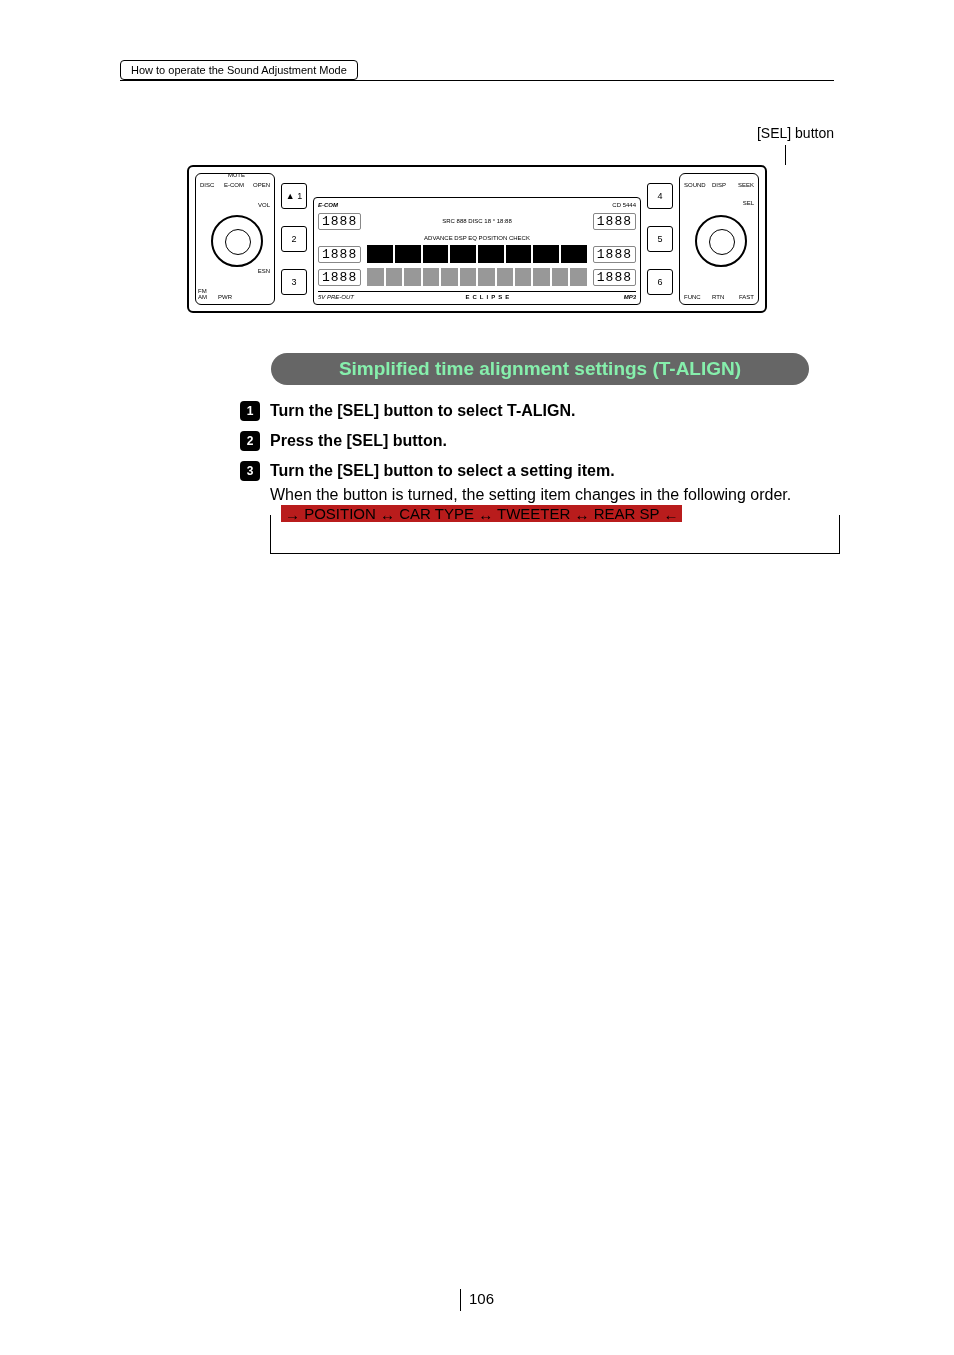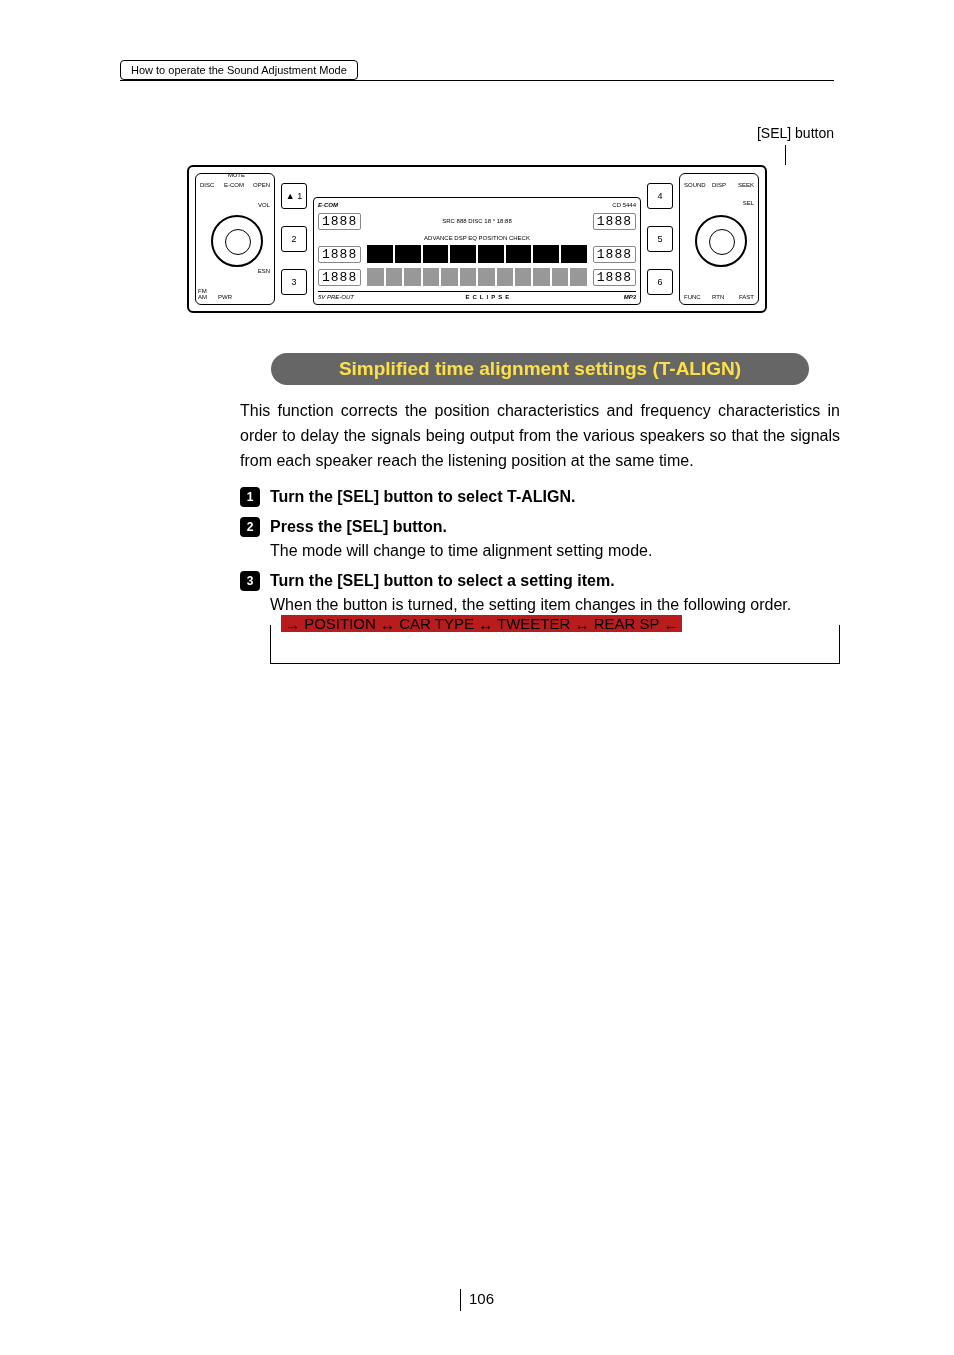--- a/index.html
+++ b/index.html
@@ -95,21 +95,21 @@
   .mini{font-size:6px;}
   .screen-bottom{
     display:flex;justify-content:space-between;align-items:center;
     border-top:1px solid #000;padding-top:2px;
   }
   .content{
     margin-left:120px;
     width:600px;
   }
   .pill{
-    background:#666;color:#fde047;
+    background:#666;color:#86efac;
     border-radius:16px;
     padding:5px 14px;
     font-size:19px;font-weight:bold;
     display:block;text-align:center;
     margin:0 auto 14px auto;
     width:510px;
   }
   .intro{
     font-size:16px;line-height:1.55;
     text-align:justify;
@@ -249,32 +249,30 @@
         <span class="tlabel" style="left:4px;bottom:4px">FUNC</span>
         <span class="tlabel" style="left:32px;bottom:4px">RTN</span>
         <span class="tlabel" style="right:4px;bottom:4px">FAST</span>
         <div class="dial"></div>
       </div>
     </div>
   </div>
 
   <div class="content">
     <div class="pill">Simplified time alignment settings (T-ALIGN)</div>
-    <p class="intro">This function corrects the position characteristics and frequency characteristics in order to delay the signals being output from the various speakers so that the signals from each speaker reach the listening position at the same time.</p>
 
     <div class="step">
       <div class="step-num">1</div>
       <div class="step-body"><b>Turn the [SEL] button to select T-ALIGN.</b></div>
     </div>
 
     <div class="step">
       <div class="step-num">2</div>
       <div class="step-body">
         <b>Press the [SEL] button.</b><br>
-        <span>The mode will change to time alignment setting mode.</span>
       </div>
     </div>
 
     <div class="step">
       <div class="step-num">3</div>
       <div class="step-body">
         <b>Turn the [SEL] button to select a setting item.</b><br>
         <span>When the button is turned, the setting item changes in the following order.</span>
       </div>
     </div>

